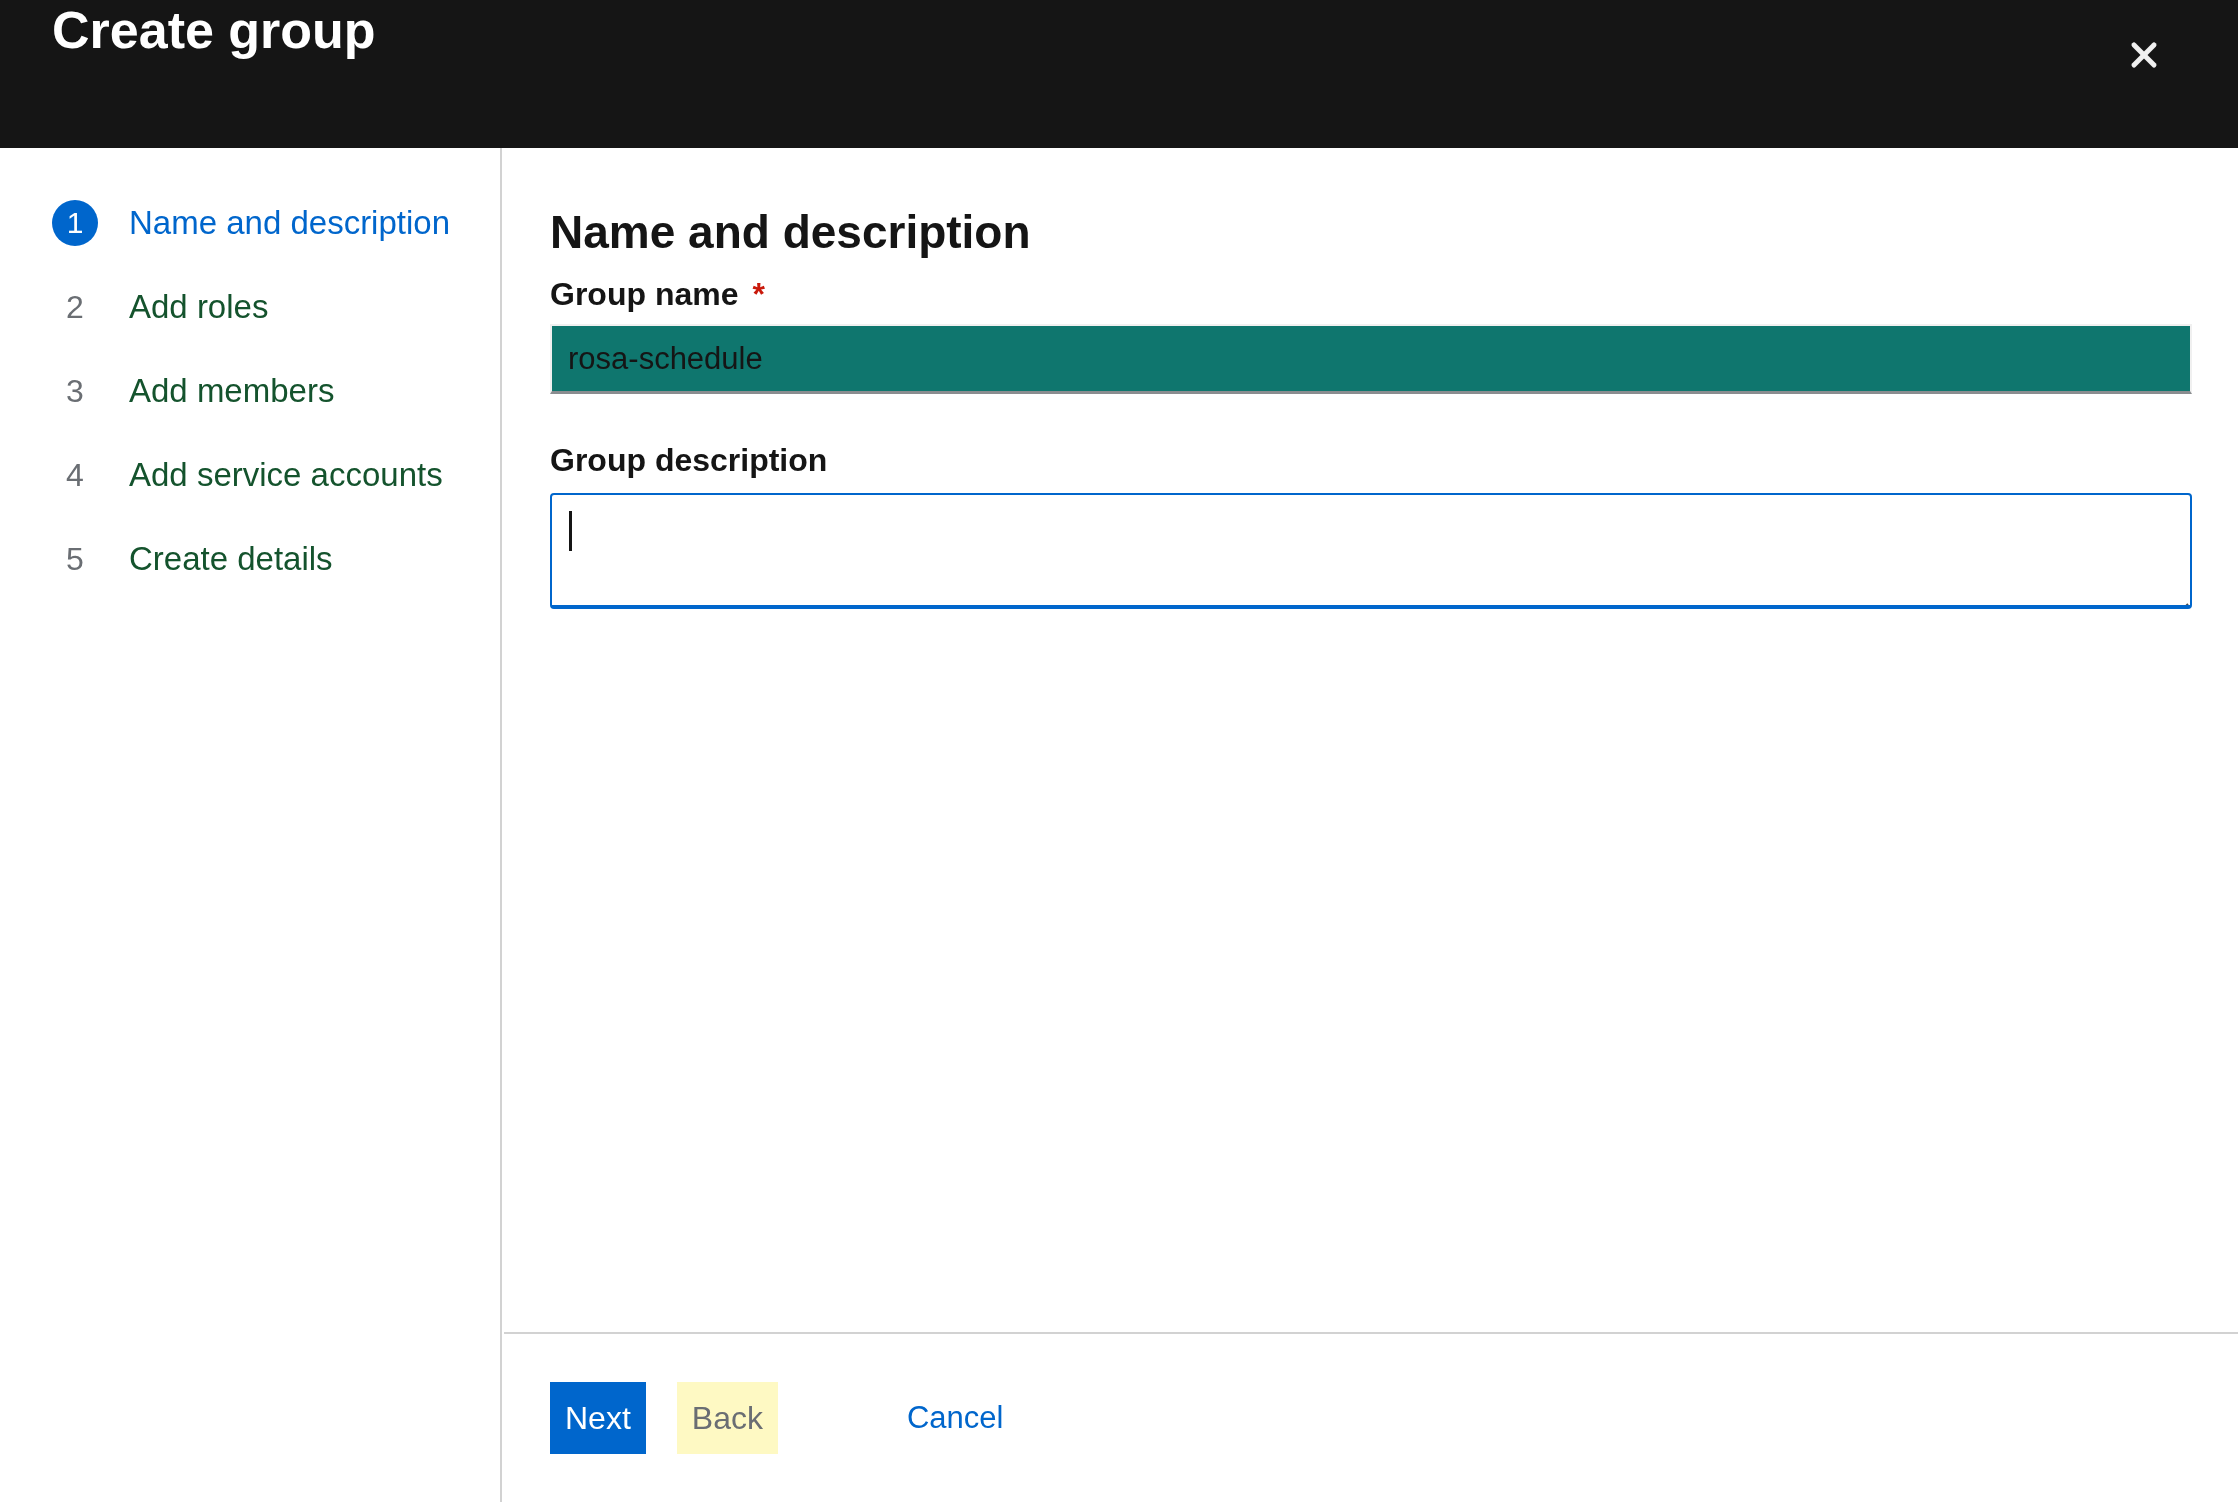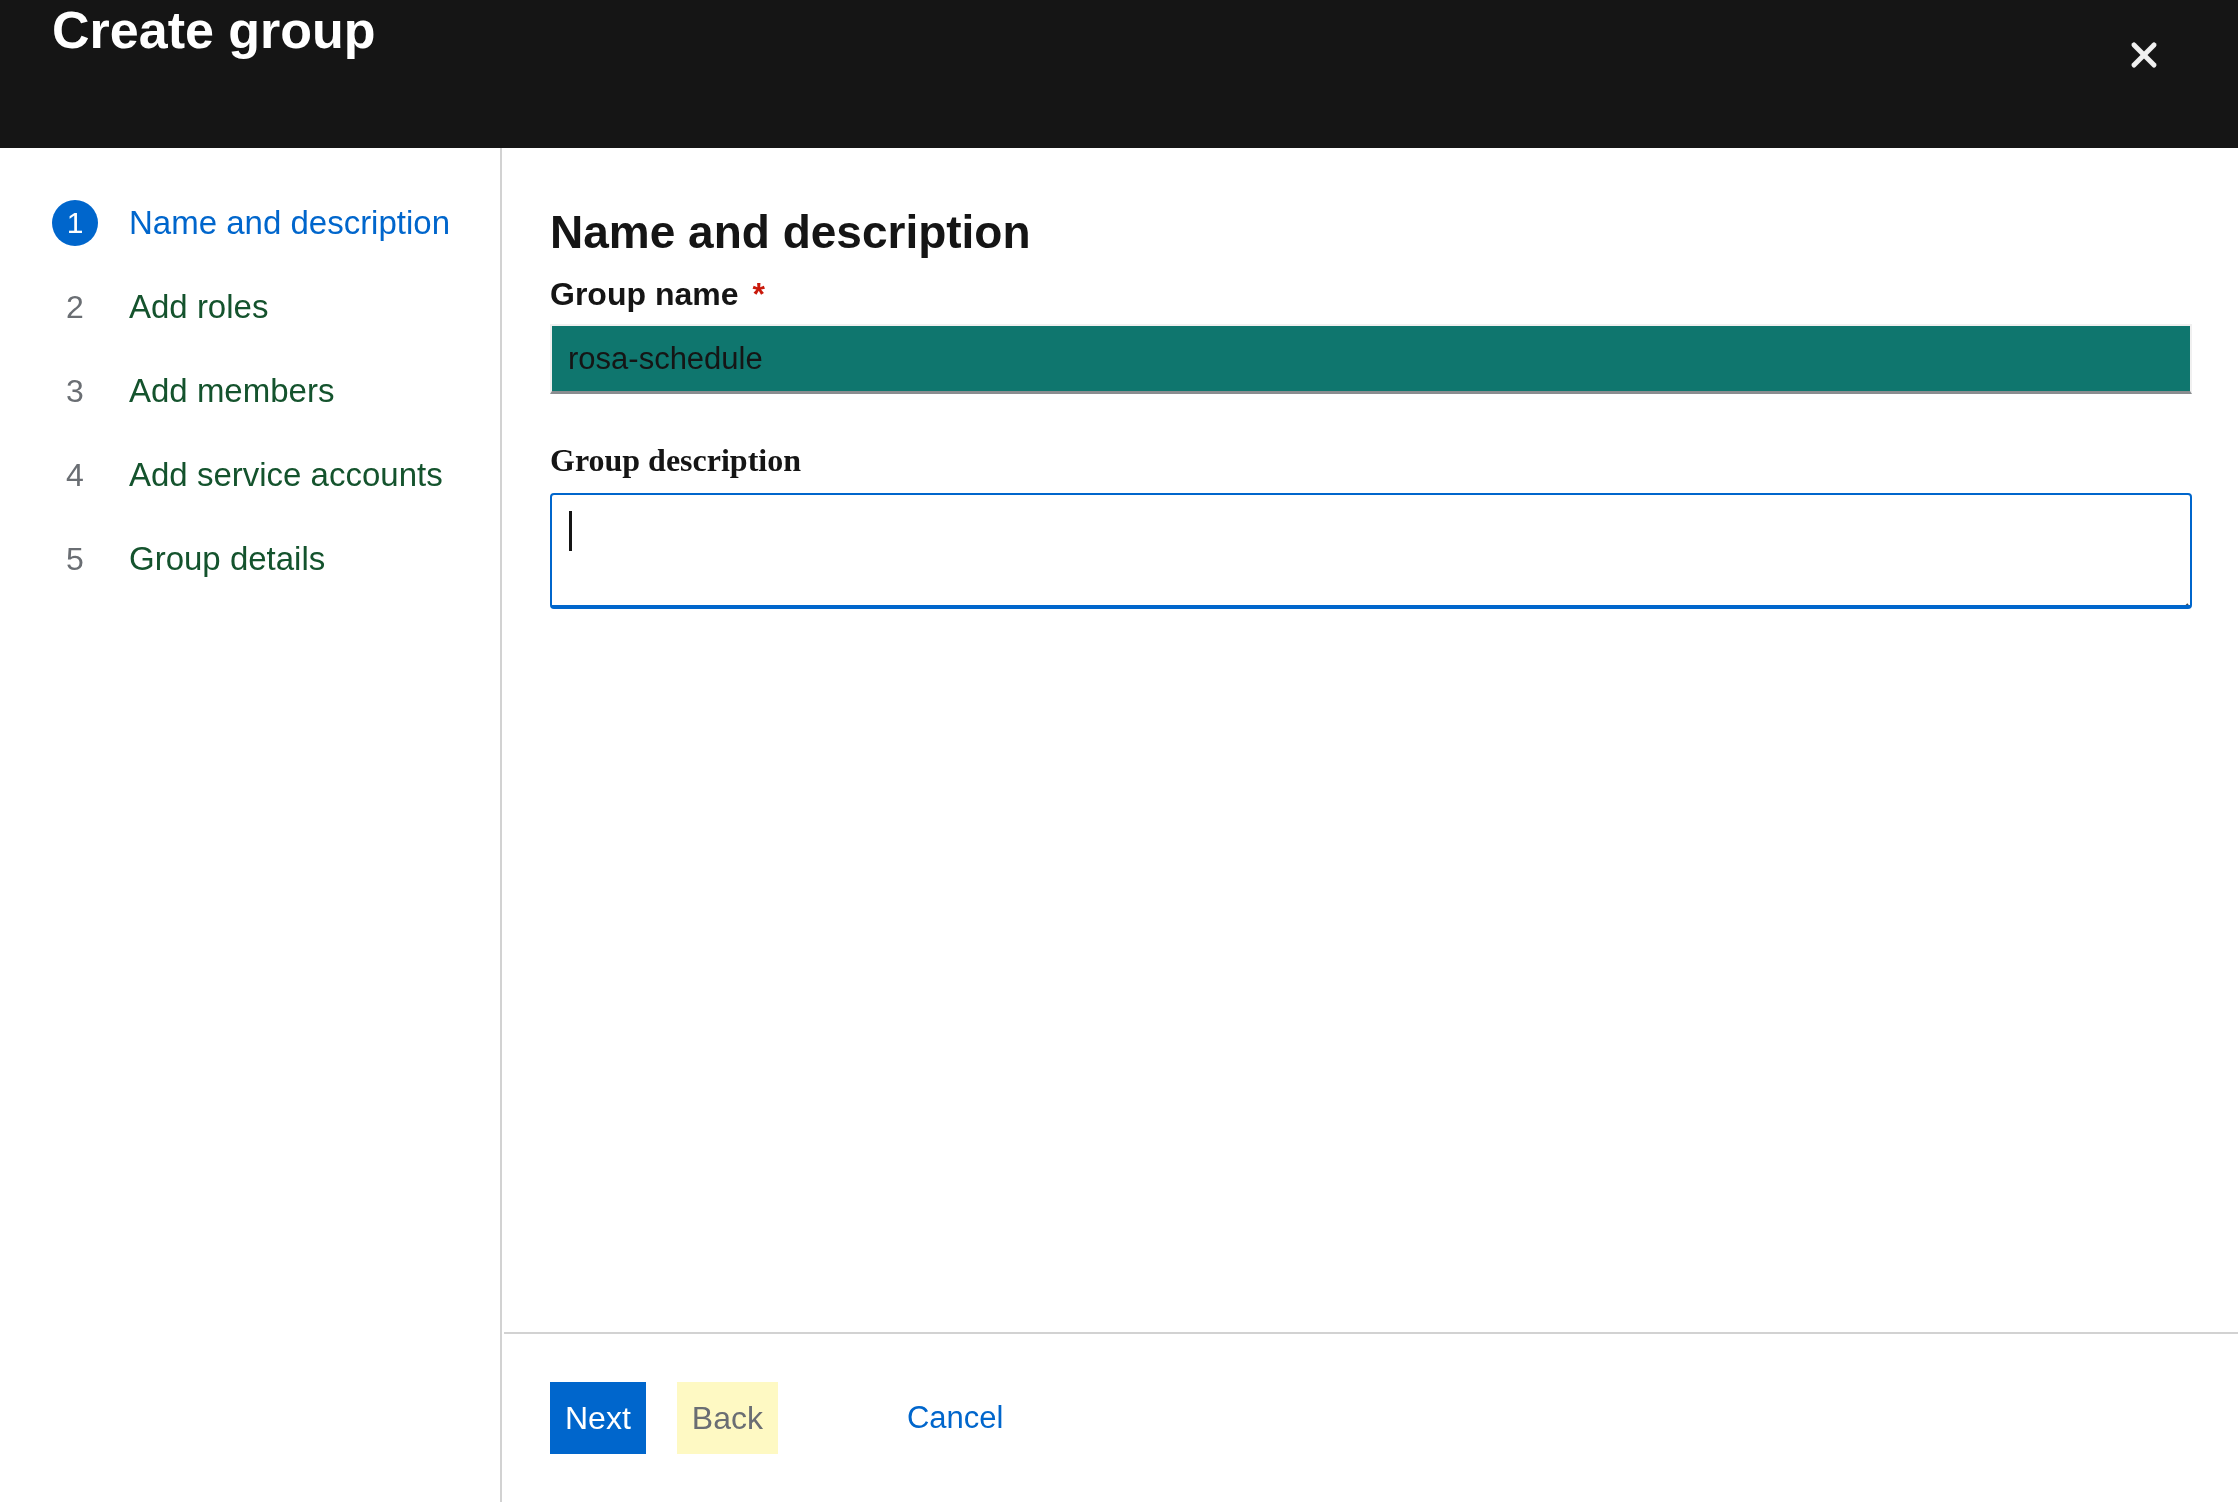--- a/index.html
+++ b/index.html
@@ -58,21 +58,21 @@
     background:#ffffff;
     padding:58px 46px 0 46px;
   }
   .section-heading{
     margin:0;font-size:46px;line-height:52px;font-weight:700;color:#151515;
   }
   .field-label{
     margin-top:16px;font-size:32px;line-height:40px;font-weight:700;color:#151515;
     display:flex;align-items:flex-start;
   }
-  .field-label.desc{margin-top:46px;font-family:Liberation Serif, serif;}
+  .field-label.desc{margin-top:46px;}
   .required{color:#c9190b;margin-left:14px;font-size:32px;}
   .text-input{
     display:block;width:100%;height:70px;margin-top:10px;
     font-family:"Liberation Sans","DejaVu Sans",sans-serif;
     font-size:31px;color:#151515;
     background:#0f766e;
     border:2px solid #f0f0f0;
     border-bottom:3px solid #8a8d90;
     border-radius:0;
     padding:0 16px;
@@ -147,21 +147,21 @@
     <div class="step">
       <span class="step-num">3</span>
       <span class="step-label">Add members</span>
     </div>
     <div class="step">
       <span class="step-num">4</span>
       <span class="step-label">Add service accounts</span>
     </div>
     <div class="step">
       <span class="step-num">5</span>
-      <span class="step-label">Group details</span>
+      <span class="step-label">Create details</span>
     </div>
   </nav>
 
   <main class="content">
     <h2 class="section-heading">Name and description</h2>
 
     <div class="field-label">
       <span>Group name</span>
       <span class="required">*</span>
     </div>

